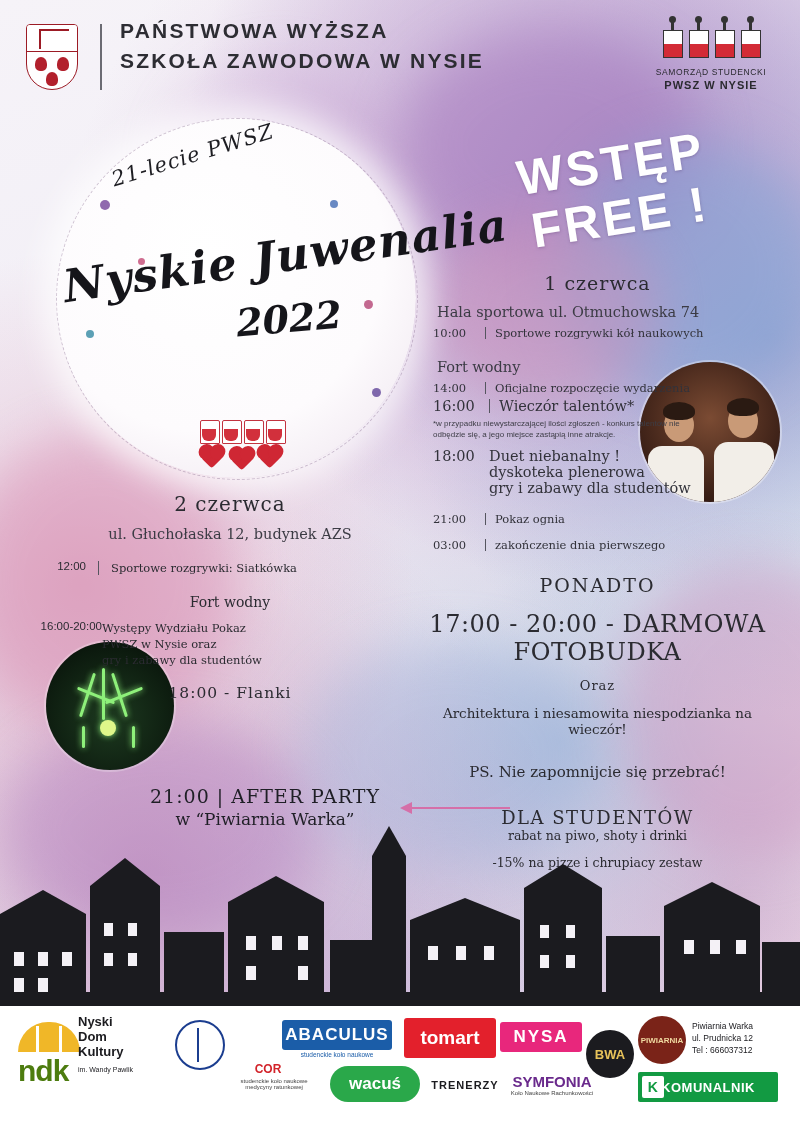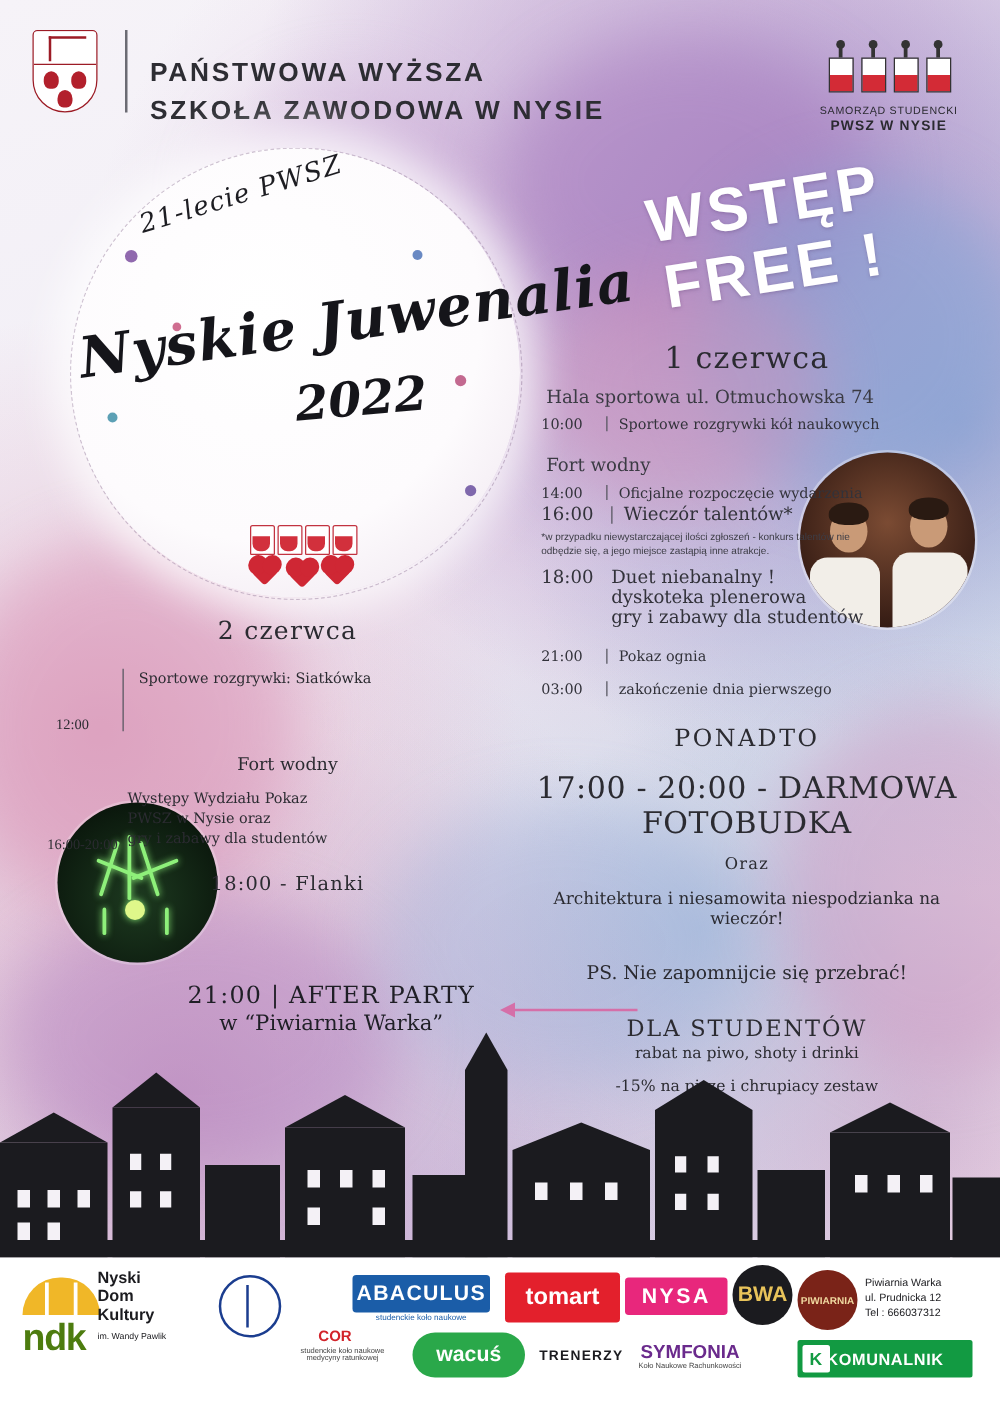--- a/index.html
+++ b/index.html
@@ -41,24 +41,24 @@
   .crest .shield{
     position:absolute;left:0;top:0;width:52px;height:66px;
     background:#ffffff;border:1.5px solid #9c1b25;
     border-radius:4px 4px 26px 26px;
     box-sizing:border-box;overflow:hidden;
   }
   .crest .topband{position:absolute;left:0;top:0;width:100%;height:26px;background:#fff;border-bottom:1.5px solid #9c1b25;}
   .crest .hook{position:absolute;left:12px;top:4px;width:28px;height:18px;}
   .crest .fl{position:absolute;width:12px;height:14px;background:#b2202c;border-radius:50% 50% 40% 40%;}
   .headerline{position:absolute;left:100px;top:24px;width:1.5px;height:66px;background:#6b6b73;}
-  .htext{position:absolute;left:120px;top:44px;color:#2d2d33;font-weight:bold;letter-spacing:2.2px;font-size:21px;line-height:30px;}
+  .htext{position:absolute;left:120px;top:16px;color:#2d2d33;font-weight:bold;letter-spacing:2.2px;font-size:21px;line-height:30px;}
   .htext div{white-space:nowrap;}
 
-  .ss-logo{position:absolute;right:24px;top:36px;width:130px;text-align:center;}
+  .ss-logo{position:absolute;right:24px;top:20px;width:130px;text-align:center;}
   .ss-flags{position:relative;height:44px;margin:0 auto;width:108px;}
   .ss-flags .pole{position:absolute;top:0;width:3px;height:10px;background:#333;}
   .ss-flags .dot{position:absolute;top:-4px;width:7px;height:7px;border-radius:50%;background:#333;}
   .ss-flags .flag{position:absolute;top:10px;width:20px;height:28px;background:linear-gradient(#fff 0 50%, #d32b36 50% 100%);border:1px solid #333;box-sizing:border-box;}
   .ss-cap{font-size:8.5px;color:#2a2a30;letter-spacing:.6px;margin-top:3px;}
   .ss-cap b{display:block;font-size:11px;letter-spacing:1px;margin-top:2px;}
 
   
   .moon{
     position:absolute;left:56px;top:118px;width:360px;height:360px;border-radius:50%;
@@ -98,21 +98,21 @@
     transform:rotate(-9deg);
     font-family:"Liberation Sans", sans-serif;
     font-weight:bold;color:#ffffff;font-size:49px;line-height:54px;
     letter-spacing:3px;
     text-shadow:0 1px 3px rgba(90,60,110,.35);
   }
   .wstep .l2{margin-left:6px;}
 
   
   .rcol{position:absolute;left:425px;top:272px;width:345px;color:#2b2b31;}
-  .day{font-family:"DejaVu Serif", serif;font-size:24px;text-align:center;letter-spacing:1px;margin-bottom:10px;}
+  .day{font-family:"DejaVu Serif", serif;font-size:19px;text-align:center;letter-spacing:1px;margin-bottom:10px;}
   .venue{font-family:"DejaVu Serif", serif;font-size:14.5px;color:#3b3b44;margin:6px 0 6px 12px;}
   .row{display:flex;align-items:flex-start;margin:3px 0 3px 8px;font-size:11.5px;color:#32323a;}
   .row .t{width:52px;flex:0 0 52px;font-family:"DejaVu Serif", serif;}
   .row .bar{width:1px;background:#55555f;align-self:stretch;margin:1px 9px 1px 0;}
   .row .d{font-family:"DejaVu Serif", serif;}
   .row.big{font-size:14.5px;}
   .row.big .t{width:56px;flex:0 0 56px;}
   .note{font-size:8px;color:#3d3d46;margin:4px 0 8px 8px;line-height:11px;max-width:250px;}
   .spacer6{height:6px;}
   .spacer10{height:10px;}
@@ -143,21 +143,21 @@
     overflow:hidden;background:radial-gradient(circle at 50% 60%, #1d3a20 0%, #0c1a0e 70%, #050a06 100%);
     box-shadow:0 0 0 2px rgba(255,255,255,.25);
   }
   .neon .g{position:absolute;background:#8ef07a;border-radius:2px;box-shadow:0 0 6px #8ef07a;}
 
   
   .lcol{position:absolute;left:30px;top:492px;width:400px;color:#2b2b31;}
   .lcol .day{font-size:20px;}
   .lcol .venue{text-align:center;margin-left:0;}
   .lrow{display:flex;align-items:flex-start;margin:6px 0;font-size:11.5px;}
-  .lrow .t{width:56px;flex:0 0 56px;text-align:center;font-family:Liberation Serif, serif;margin-top:40px;}
+  .lrow .t{width:56px;flex:0 0 56px;text-align:right;font-family:Liberation Sans, sans-serif;}
   .lrow .bar{width:1px;background:#55555f;align-self:stretch;margin:1px 12px;}
   .lrow .d{font-family:"DejaVu Serif", serif;line-height:16px;}
   .fw{font-family:"DejaVu Serif", serif;font-size:14px;text-align:center;margin:18px 0 10px;}
   .flanki{font-family:"DejaVu Serif", serif;font-size:15.5px;text-align:center;margin-top:16px;letter-spacing:1px;}
   .after{position:absolute;left:120px;top:785px;width:290px;text-align:center;
     font-family:"DejaVu Serif", serif;color:#1f1f26;}
   .after .l1{font-size:19px;letter-spacing:1px;}
   .after .l2{font-size:17px;margin-top:2px;}
   .arrow{position:absolute;left:400px;top:802px;width:112px;height:12px;}
   .arrow .shaft{position:absolute;left:10px;top:5px;width:100px;height:1.6px;background:#d56fa8;}
@@ -179,21 +179,21 @@
   .ndk-arc:before{left:18px;} .ndk-arc:after{right:18px;}
   .ndk-word{font-size:30px;font-weight:bold;color:#4d7c0f;letter-spacing:-1px;margin-top:2px;}
   .ndk-txt{position:absolute;left:78px;top:8px;font-size:13px;font-weight:bold;color:#1b1b1f;line-height:15px;}
   .ndk-txt small{display:block;font-size:7px;font-weight:normal;margin-top:3px;}
 
   .badge{position:absolute;box-sizing:border-box;display:flex;align-items:center;justify-content:center;text-align:center;}
   .abaculus{left:282px;top:14px;width:110px;height:30px;background:#1b5da8;color:#fff;font-weight:bold;font-size:17px;letter-spacing:1px;border-radius:3px;}
   .abaculus-sub{position:absolute;left:282px;top:45px;width:110px;font-size:6.5px;color:#1b5da8;text-align:center;}
   .tomart{left:404px;top:12px;width:92px;height:40px;background:#e3202c;color:#fff;font-weight:bold;font-size:19px;border-radius:3px;}
   .nysa{left:500px;top:16px;width:82px;height:30px;background:#e8277c;color:#fff;font-weight:bold;font-size:17px;letter-spacing:2px;border-radius:3px;}
-  .bwa{left:586px;top:6px;width:48px;height:48px;border-radius:50%;background:#1b1b1f;color:#e8c35a;font-weight:bold;font-size:17px;}
+  .bwa{left:586px;top:24px;width:48px;height:48px;border-radius:50%;background:#1b1b1f;color:#e8c35a;font-weight:bold;font-size:13px;}
   .piwiarnia{left:638px;top:10px;width:48px;height:48px;border-radius:50%;background:#7a2318;color:#f0d9a0;font-weight:bold;font-size:8px;}
   .piw-txt{position:absolute;left:692px;top:14px;font-size:8.5px;color:#1b1b1f;line-height:12px;}
   .cor{left:236px;top:56px;width:64px;font-size:12px;color:#d2232a;font-weight:bold;}
   .cor-sub{position:absolute;left:228px;top:72px;width:92px;font-size:6px;color:#444;text-align:center;}
   .wacus{left:330px;top:60px;width:90px;height:36px;border-radius:18px;background:#2aa84a;color:#fff;font-weight:bold;font-size:17px;}
   .trenerzy{left:430px;top:62px;width:70px;height:34px;background:transparent;color:#1b1b1f;font-weight:bold;font-size:11px;letter-spacing:1px;}
   .symfonia{left:504px;top:60px;width:96px;height:30px;color:#6a2a8c;font-weight:bold;font-size:15px;}
   .symf-sub{position:absolute;left:494px;top:84px;width:116px;font-size:6px;color:#444;text-align:center;}
   .komunalnik{left:638px;top:66px;width:140px;height:30px;background:#129a42;color:#fff;font-weight:bold;font-size:13px;letter-spacing:.5px;border-radius:2px;}
   .kom-sq{position:absolute;left:4px;top:4px;width:22px;height:22px;background:#fff;color:#129a42;font-size:14px;display:flex;align-items:center;justify-content:center;border-radius:2px;}
@@ -353,20 +353,21 @@
     <div class="g" style="left:72px;top:30px;width:3px;height:46px;transform:rotate(-18deg);"></div>
     <div class="g" style="left:30px;top:52px;width:40px;height:3px;transform:rotate(22deg);"></div>
     <div class="g" style="left:58px;top:52px;width:40px;height:3px;transform:rotate(-22deg);"></div>
     <div class="g" style="left:36px;top:84px;width:3px;height:22px;"></div>
     <div class="g" style="left:86px;top:84px;width:3px;height:22px;"></div>
     <div class="g" style="left:54px;top:78px;width:16px;height:16px;border-radius:50%;background:#dff78a;"></div>
   </div>
 
   <div class="lcol">
     <div class="day">2 czerwca</div>
+    <div class="venue">ul. Głuchołaska 12, budynek AZS</div>
 
     <div class="lrow" style="margin-top:18px;">
       <div class="t">12:00</div>
       <div class="bar"></div>
       <div class="d">
         <div>Sportowe  rozgrywki:  Siatkówka</div>
       </div>
     </div>
 
     <div class="fw">Fort wodny</div>

